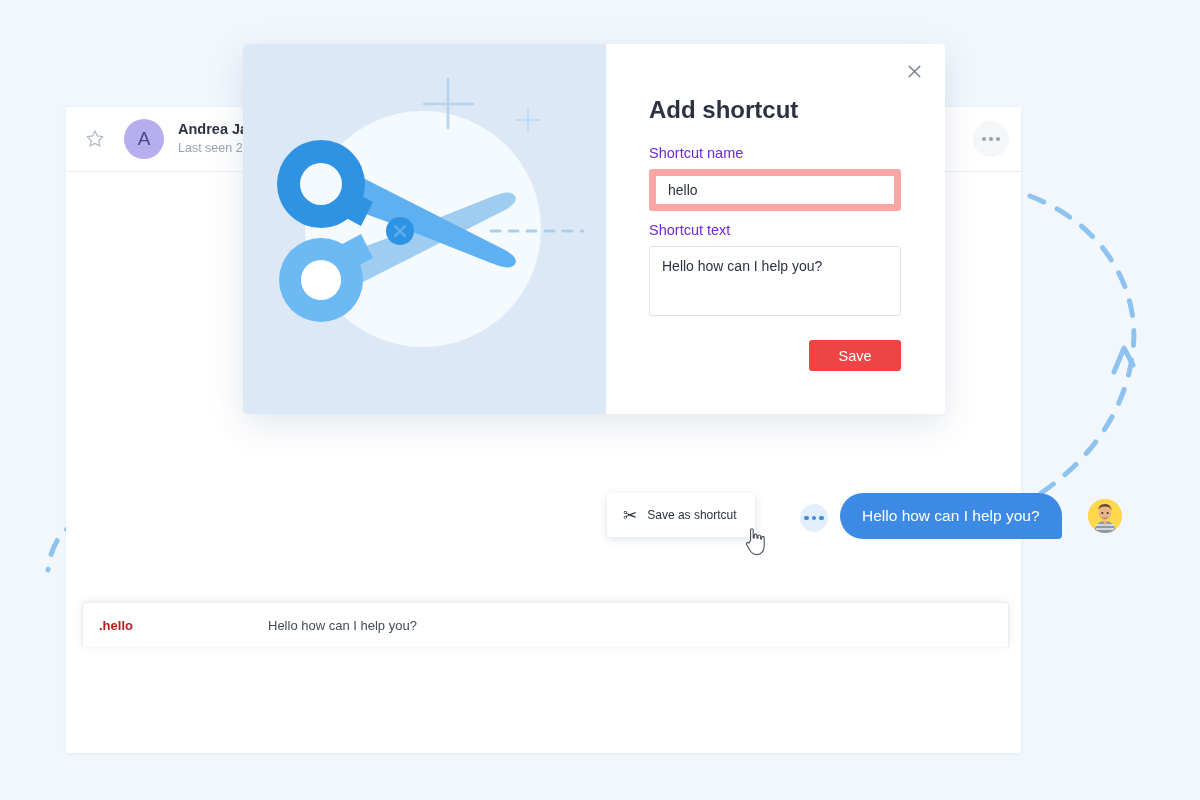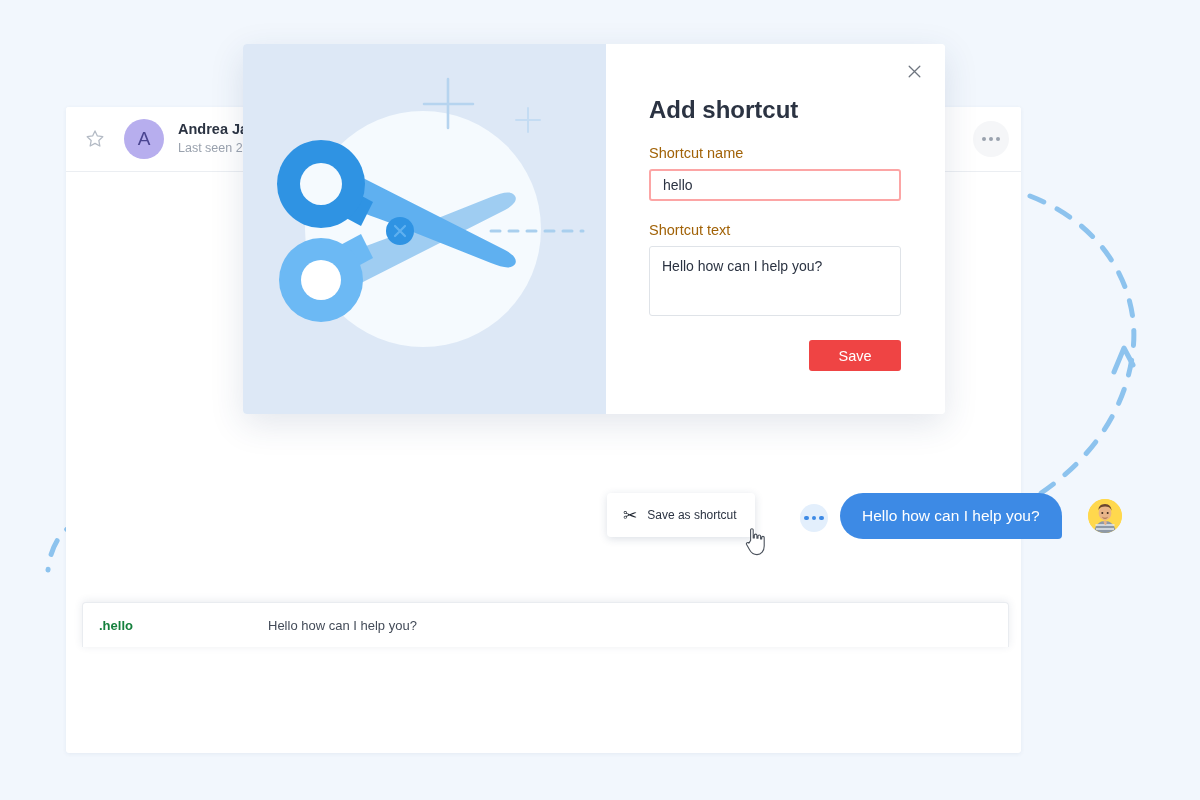--- a/index.html
+++ b/index.html
@@ -78,21 +78,21 @@
     background:#fff;border-radius:4px 4px 0 0;z-index:3;
     box-shadow:0 -1px 8px rgba(40,60,100,.10);
     border:1px solid #e9ecf0;border-bottom:none;
   }
   .sc-head{
     height:34px;background:#f5f6f8;border-bottom:1px solid #e9ecf0;
     display:flex;align-items:center;padding-left:16px;border-radius:4px 4px 0 0;
   }
   .sc-head span{font-size:12.5px;font-weight:bold;color:#2b3342;}
   .sc-row{height:44px;display:flex;align-items:center;}
-  .sc-key{width:185px;padding-left:16px;font-size:13px;font-weight:bold;color:#15803d;box-sizing:border-box;}
+  .sc-key{width:185px;padding-left:16px;font-size:13px;font-weight:bold;color:#b91c1c;box-sizing:border-box;}
   .sc-val{font-size:13px;color:#434b58;}
 
   
   .composer{
     position:absolute;left:82px;top:690px;width:923px;height:44px;
     background:#fff;border:1.5px solid #7b838f;border-radius:3px;
     display:flex;align-items:center;z-index:4;box-sizing:border-box;
   }
   .comp-more{
     width:46px;height:100%;border-right:1px solid #d8dce2;
@@ -111,26 +111,26 @@
   }
   .modal-left{width:363px;height:370px;background:#dde8f6;position:relative;flex:0 0 auto;}
   .modal-right{flex:1 1 auto;background:#fff;position:relative;}
   .modal-close{
     position:absolute;right:18px;top:14px;width:26px;height:26px;
     display:flex;align-items:center;justify-content:center;
   }
   .modal-title{
     position:absolute;left:43px;top:52px;font-size:24px;font-weight:bold;color:#2b3342;text-align:right;
   }
-  .fld-label{position:absolute;left:43px;font-size:14.5px;color:#a16207;}
+  .fld-label{position:absolute;left:43px;font-size:14.5px;color:#6d28d9;}
   .lbl-name{top:101px;}
   .lbl-text{top:178px;}
   .fld-input{
-    position:absolute;left:43px;top:125px;width:252px;height:32px;
-    border:2px solid #fca5a5;border-radius:3px;background:#fff;
+    position:absolute;left:43px;top:125px;width:252px;height:42px;
+    border:7px solid #fca5a5;border-radius:3px;background:#fff;
     font-size:14px;color:#2b3342;padding:0 12px;box-sizing:border-box;
     font-family:"Liberation Sans", sans-serif;
   }
   .fld-area{
     position:absolute;left:43px;top:202px;width:252px;height:70px;
     border:1px solid #dfe3e8;border-radius:3px;background:#fff;
     font-size:14px;color:#2b3342;padding:10px 12px;box-sizing:border-box;
     resize:none;font-family:"Liberation Sans", sans-serif;line-height:18px;
   }
   .save-btn{

